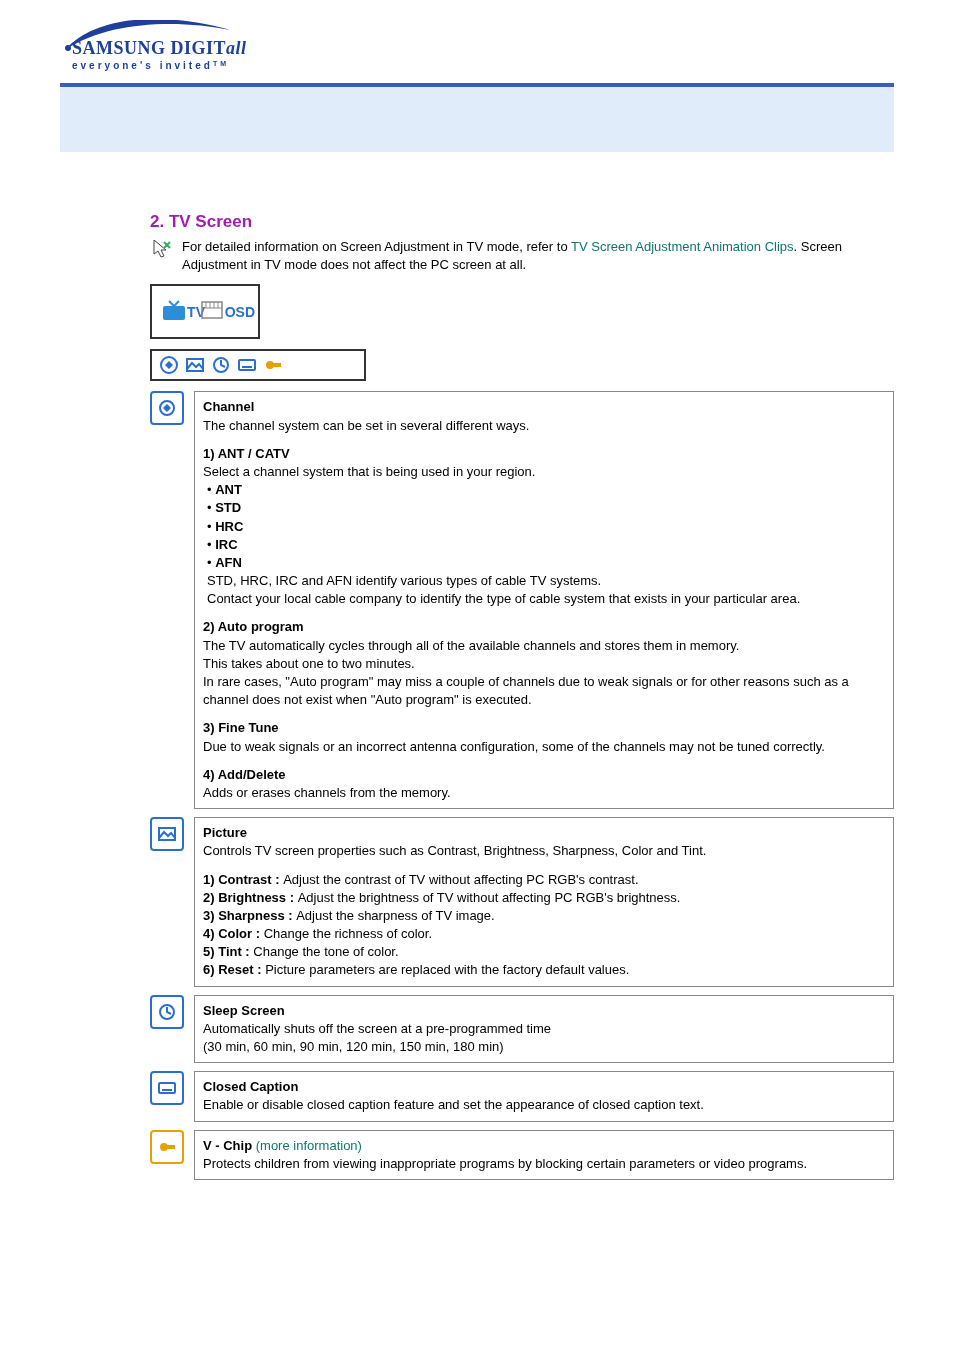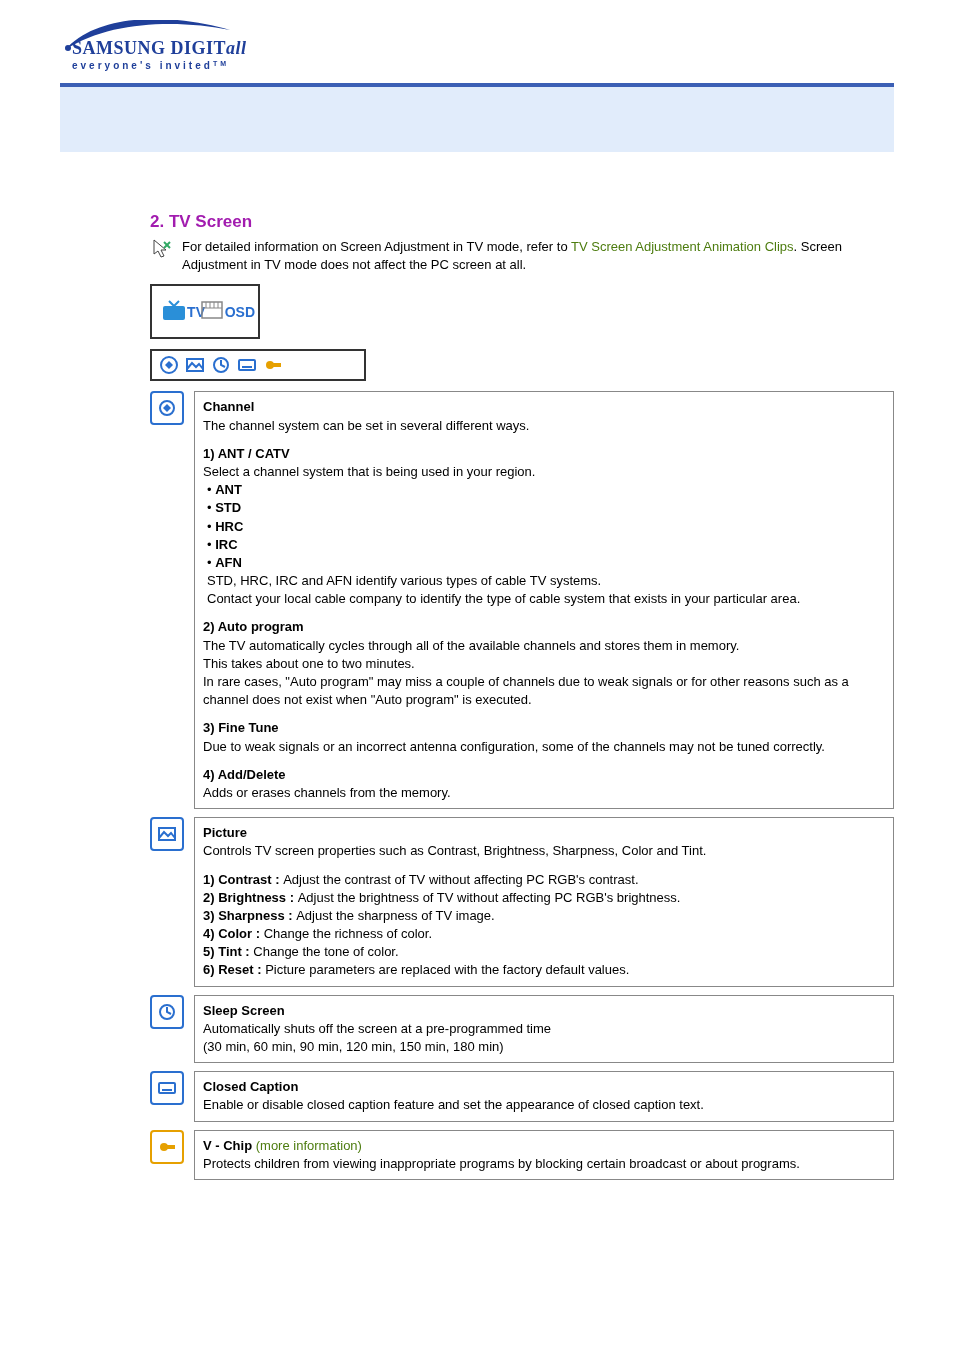--- a/index.html
+++ b/index.html
@@ -47,21 +47,21 @@
     align-items: flex-start;
     gap: 10px;
     margin-bottom: 10px;
   }
   .intro-icon {
     width: 22px; height: 22px; flex-shrink:0;
   }
   .intro-text {
     line-height: 1.4;
   }
-  a.link { color: #4d7c0f; text-decoration: none; }
+  a.link { color: #0f766e; text-decoration: none; }
 
   .tvosd-frame {
     border: 2px solid #333;
     width: 100px;
     height: 45px;
     padding: 3px;
     display: flex;
     background:#fff;
     margin-bottom:10px;
   }
@@ -316,20 +316,20 @@
 
       <div class="info-row">
         <div class="square-icon" style="border-color:#e6a000;">
           <svg width="20" height="20" viewBox="0 0 20 20">
               <circle cx="7" cy="10" r="4" fill="#e6a000"></circle>
               <rect x="10" y="8" width="8" height="4" fill="#e6a000"></rect>
             </svg>
         </div>
         <div class="info-cell">
           <div><span class="title">V - Chip</span><a href="#" class="link"> (more information)</a></div>
-          <div class="sub">Protects children from viewing inappropriate programs by blocking certain broadcast or about programs.</div>
+          <div class="sub">Protects children from viewing inappropriate programs by blocking certain parameters or video programs.</div>
         </div>
       </div>
 
     </div>
   </div>
 
 </div>
 
 </body></html>

